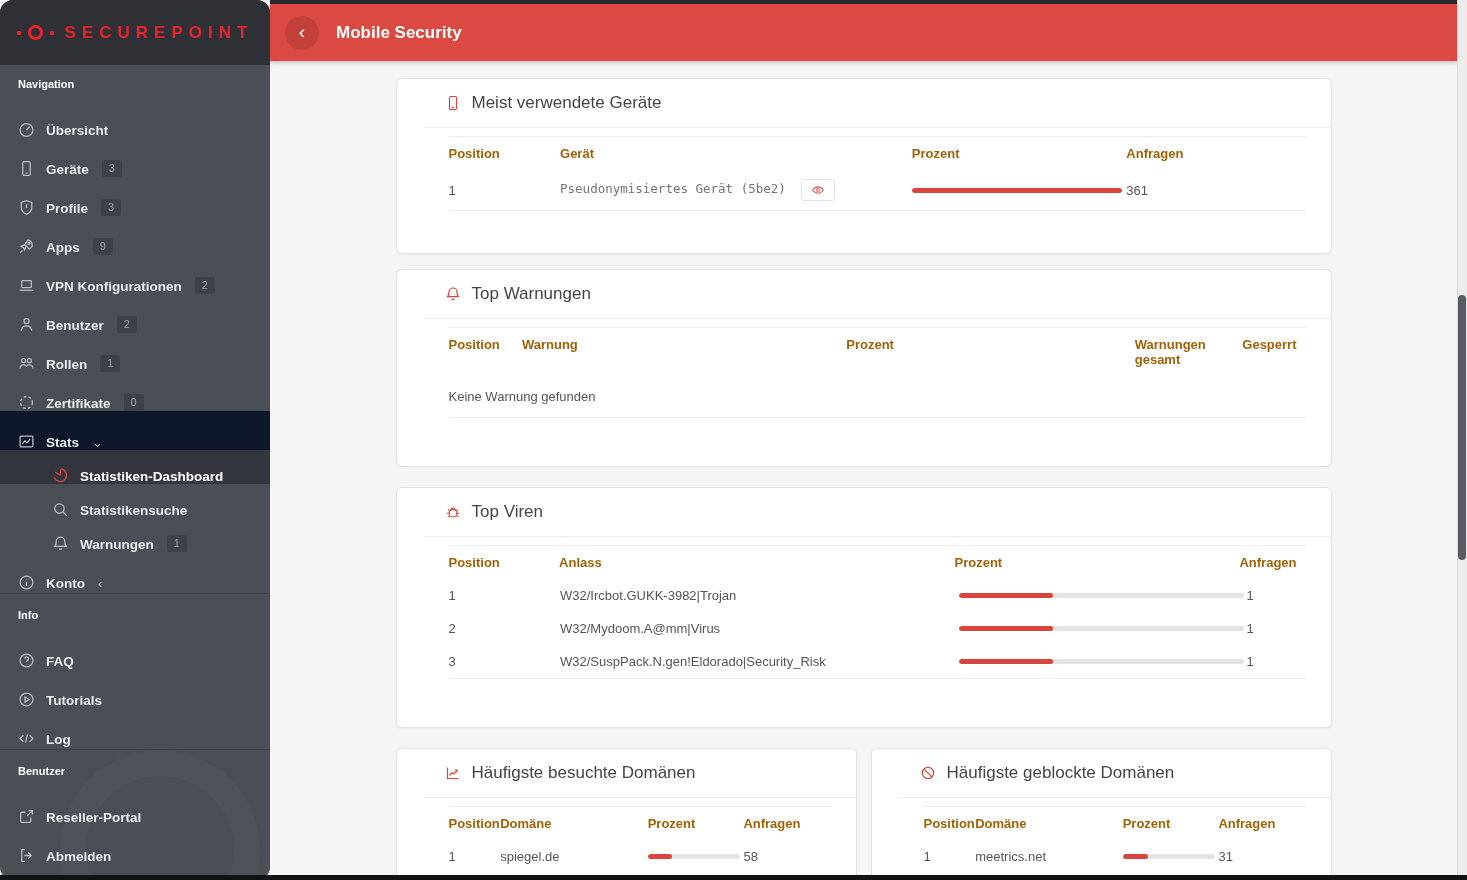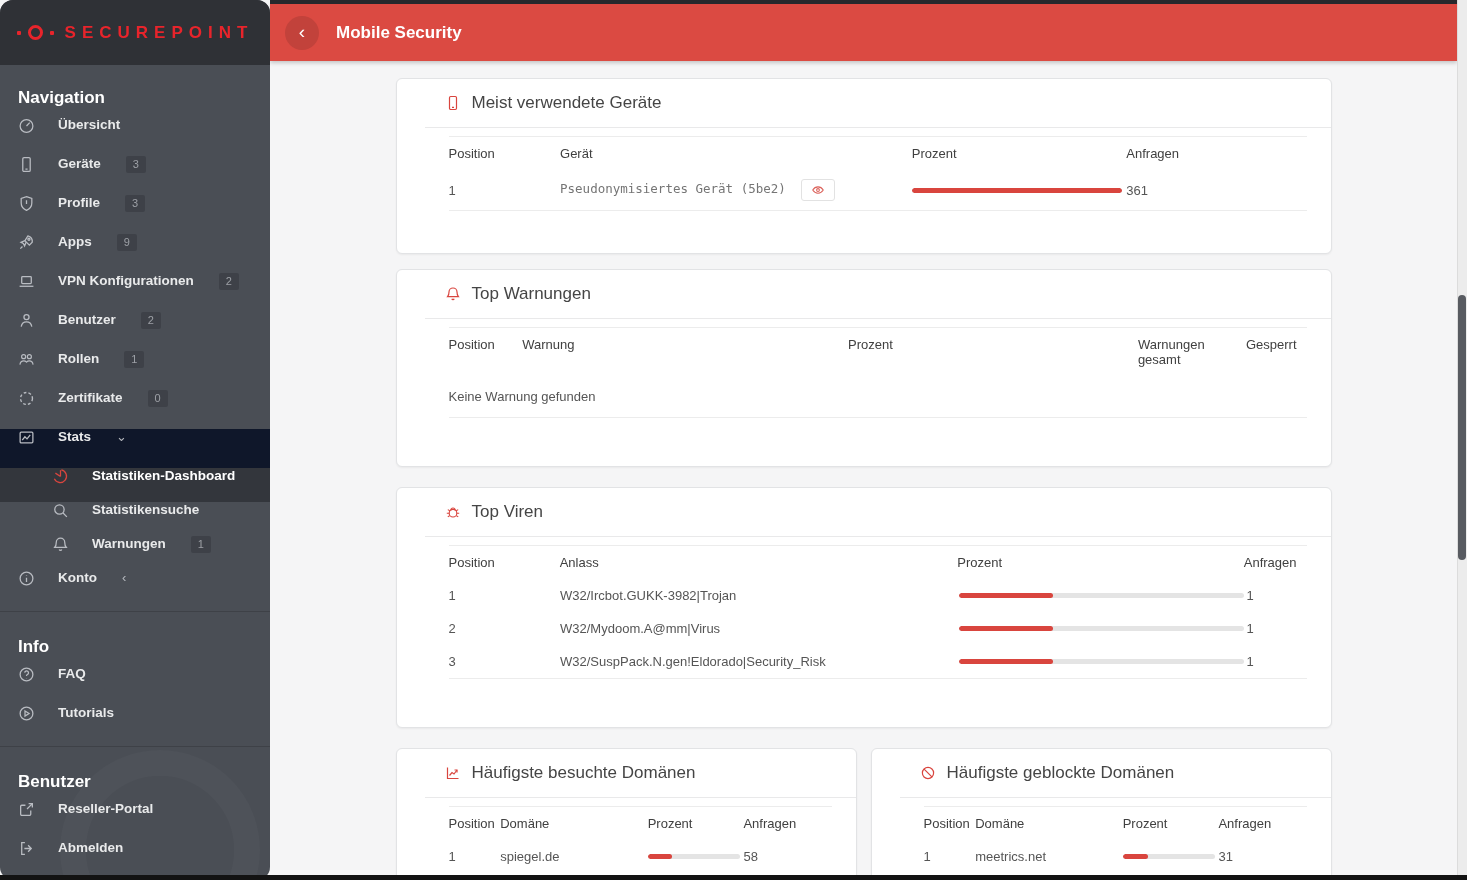--- a/index.html
+++ b/index.html
@@ -20,23 +20,23 @@
     background:#4a4e55; z-index:30; overflow:hidden;border-radius:13px;
   }
   .logo-bar {
     height:65px; background:#2f3136; display:flex; align-items:center; justify-content:center;
     gap:7px; cursor:pointer;
   }
   .logo-dot { width:4px; height:4px; background:#e8242b; border-radius:1px; }
   .logo-ring { width:15px; height:15px; border:3.5px solid #e8242b; border-radius:50%; }
   .logo-text { color:#e8242b; font-weight:bold; font-size:17px; letter-spacing:6px; margin-left:4px; }
 
-  .section-label { padding:23px 18px 9px 18px; color:#ffffff; font-weight:bold; font-size:17px; }
+  .section-label { padding:13px 18px 9px 18px; color:#ffffff; font-weight:bold; font-size:11px; }
   .item {
-    height:39px; display:flex; align-items:flex-start; padding:0 18px; gap:23px;
+    height:39px; display:flex; align-items:flex-end; padding:0 18px; gap:11px;
     color:#e9eaeb; font-size:13.5px; font-weight:bold; cursor:pointer; white-space:nowrap;
   }
   .item .icn { width:17px; height:17px; display:inline-flex; color:#b9bcc2; flex:none; }
   .item .icn svg { width:17px; height:17px; }
   .item.parent { background:#0f172a; }
   .item.sub { height:34px; padding-left:52px; }
   .item.active { background:#33363c; color:#ffffff; }
   .item.active .icn { color:#d9453e; }
   .badge {
     background:#3e4148; color:#9da0a6; font-size:11px; font-weight:normal;
@@ -77,21 +77,21 @@
   .card-header {
     display:flex; align-items:center; gap:11px; padding:14px 20px;
     border-bottom:1px solid #e9e9ea;
   }
   .cicon { width:16px; height:16px; color:#d9453e; display:inline-flex; }
   .cicon svg { width:16px; height:16px; }
   .ctitle { font-size:17px; font-weight:normal; color:#454545; }
   .card-body { padding:8px 24px 0 24px; }
 
   .trow { display:flex; align-items:center; padding:9px 0; font-size:13px; color:#555; }
-  .thead { border-top:1px solid #ececec; font-weight:normal; color:#404040; align-items:flex-start;justify-content:flex-end; }
+  .thead { border-top:1px solid #ececec; font-weight:bold; color:#a16207; align-items:flex-start;justify-content:flex-end; }
   .trow.lastrow { border-bottom:1px solid #ececec; }
   .c { padding-right:10px; }
 
   .mono { font-family:"DejaVu Sans Mono", monospace; font-size:12.5px; color:#757575; }
   .eye-btn {
     display:inline-flex; align-items:center; justify-content:center;
     border:1px solid #e2e2e2; border-radius:3px; background:#ffffff;
     padding:3px 9px; margin-left:12px; cursor:pointer; color:#db6059; vertical-align:middle;
   }
   .eye-btn svg { width:14px; height:14px; }
@@ -302,20 +302,28 @@
     <div class="item">
       <span class="icn">
           <svg viewBox="0 0 16 16" fill="none" stroke="currentColor" stroke-width="1.2">
             <circle cx="8" cy="8" r="6"></circle>
             <path d="M6.6 5.6l3.8 2.4-3.8 2.4z"></path>
           </svg>
         </span>
       <span>Tutorials</span>
     </div>
 
+    <div class="item">
+      <span class="icn">
+          <svg viewBox="0 0 16 16" fill="none" stroke="currentColor" stroke-width="1.2">
+            <path d="M5 5L2 8l3 3M11 5l3 3-3 3M9 4.2L7 11.8"></path>
+          </svg>
+        </span>
+      <span>Log</span>
+    </div>
 
     <div class="divider"></div>
     <div class="section-label">Benutzer</div>
 
     <div class="item">
       <span class="icn">
           <svg viewBox="0 0 16 16" fill="none" stroke="currentColor" stroke-width="1.2">
             <path d="M12 9v3.5a1 1 0 0 1-1 1H3.5a1 1 0 0 1-1-1V5a1 1 0 0 1 1-1H7"></path>
             <path d="M8.5 7.5L13.5 2.5M10 2.5h3.5V6"></path>
           </svg>

